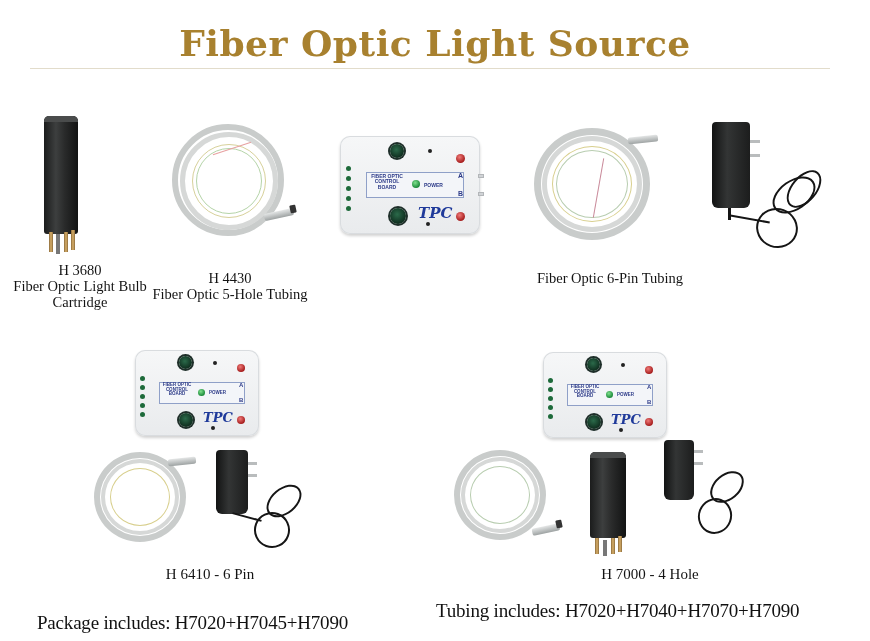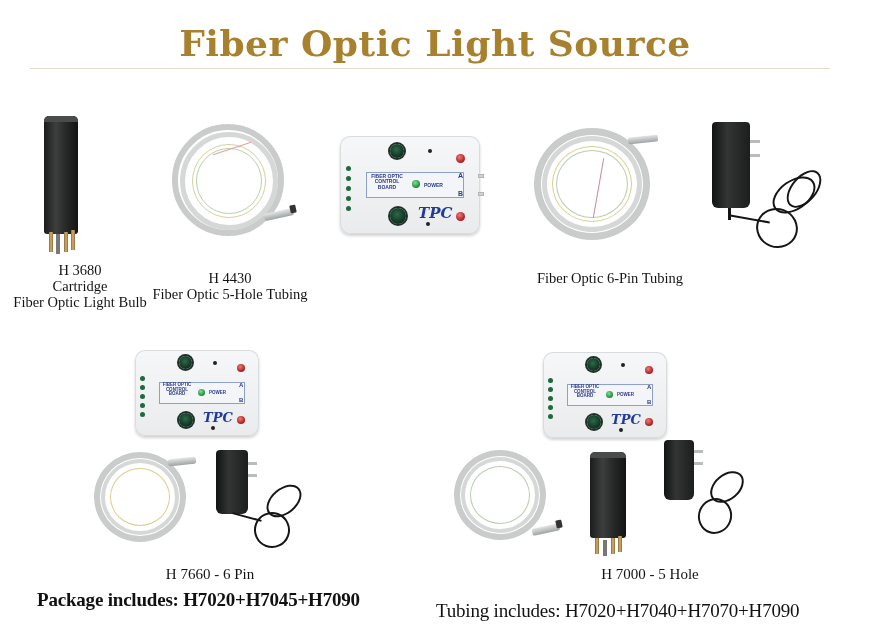--- a/index.html
+++ b/index.html
@@ -75,22 +75,22 @@
   <div class="bulb-body" style="left:0; top:0;">
       <div class="bulb-top"></div>
     </div>
   <div class="pin" style="left:5px; top:116px;"></div>
   <div class="pin" style="left:12px; top:118px; background:#777;"></div>
   <div class="pin" style="left:20px; top:116px;"></div>
   <div class="pin" style="left:27px; top:114px;"></div>
 </div>
 <div class="label" style="left:6px; top:262px; width:148px;">
   <span>H 3680</span>
+  <span>Fiber Optic Light Bulb</span>
   <span>Cartridge</span>
-  <span>Fiber Optic Light Bulb</span>
 </div>
 
 <div class="abs" style="left:170px; top:118px; width:140px; height:130px;">
   <div class="coil" style="left:2px; top:6px; width:112px; height:112px; border-width:6px;"></div>
   <div class="coil" style="left:10px; top:14px; width:98px; height:98px; border-width:5px; border-color:#d6d8d7;"></div>
   <div class="coil-inner" style="left:22px; top:26px; width:74px; height:74px; border-color:#d7d19a;"></div>
   <div class="coil-inner" style="left:26px; top:30px; width:66px; height:66px; border-color:#b5d4a8;"></div>
   <div class="abs" style="left:42px; top:30px; width:40px; height:1px; background:#e7a0a0; transform:rotate(-18deg);"></div>
   <div class="tip" style="left:94px; top:93px; width:30px; transform:rotate(-12deg);"></div>
   <div class="abs" style="left:120px; top:87px; width:6px; height:8px; background:#333; border-radius:1px; transform:rotate(-12deg);"></div>
@@ -185,22 +185,22 @@
   <div class="tip" style="left:76px; top:10px; width:28px; transform:rotate(-6deg);"></div>
 </div>
 <div class="abs" style="left:214px; top:448px; width:110px; height:110px;">
   <div class="adapter" style="left:2px; top:2px; width:32px; height:64px;"></div>
   <div class="prong" style="left:34px; top:14px; width:9px;"></div>
   <div class="prong" style="left:34px; top:26px; width:9px;"></div>
   <div class="cord" style="left:50px; top:40px; width:40px; height:26px; transform:rotate(-40deg);"></div>
   <div class="cord" style="left:40px; top:64px; width:36px; height:36px; transform:rotate(20deg);"></div>
   <div class="abs" style="left:18px; top:68px; width:30px; height:2px; background:#151515; transform:rotate(15deg);"></div>
 </div>
-<div class="label" style="left:120px; top:566px; width:180px; font-size:15px;">H 7660 - 6 Pin</div>
-<div class="pkg-label" style="left:37px; top:589px;font-weight:bold;">Package includes: H7020+H7045+H7090</div>
+<div class="label" style="left:120px; top:566px; width:180px; font-size:15px;">H 6410 - 6 Pin</div>
+<div class="pkg-label" style="left:37px; top:612px;">Package includes: H7020+H7045+H7090</div>
 
 <div class="board" style="left:543px; top:352px; width:124px; height:86px;">
   <div class="knob" style="left:44px; top:6px; width:13px; height:13px;"></div>
   <div class="dot" style="left:78px; top:11px; width:4px; height:4px;"></div>
   <div class="red-led" style="left:102px; top:14px; width:8px; height:8px;"></div>
   <div class="side-led" style="left:5px; top:26px; width:5px; height:5px;"></div>
   <div class="side-led" style="left:5px; top:35px; width:5px; height:5px;"></div>
   <div class="side-led" style="left:5px; top:44px; width:5px; height:5px;"></div>
   <div class="side-led" style="left:5px; top:53px; width:5px; height:5px;"></div>
   <div class="side-led" style="left:5px; top:62px; width:5px; height:5px;"></div>
@@ -235,14 +235,14 @@
   <div class="pin" style="left:21px; top:86px; height:16px;"></div>
   <div class="pin" style="left:28px; top:84px; height:16px;"></div>
 </div>
 <div class="abs" style="left:662px; top:438px; width:100px; height:110px;">
   <div class="adapter" style="left:2px; top:2px; width:30px; height:60px;"></div>
   <div class="prong" style="left:32px; top:12px; width:9px;"></div>
   <div class="prong" style="left:32px; top:24px; width:9px;"></div>
   <div class="cord" style="left:46px; top:36px; width:38px; height:26px; transform:rotate(-40deg);"></div>
   <div class="cord" style="left:36px; top:60px; width:34px; height:36px; transform:rotate(20deg);"></div>
 </div>
-<div class="label" style="left:560px; top:566px; width:180px; font-size:15px;">H 7000 - 5 Hole</div>
+<div class="label" style="left:560px; top:566px; width:180px; font-size:15px;">H 7000 - 4 Hole</div>
 <div class="pkg-label" style="left:436px; top:600px;">Tubing includes: H7020+H7040+H7070+H7090</div>
 
 </body></html>

